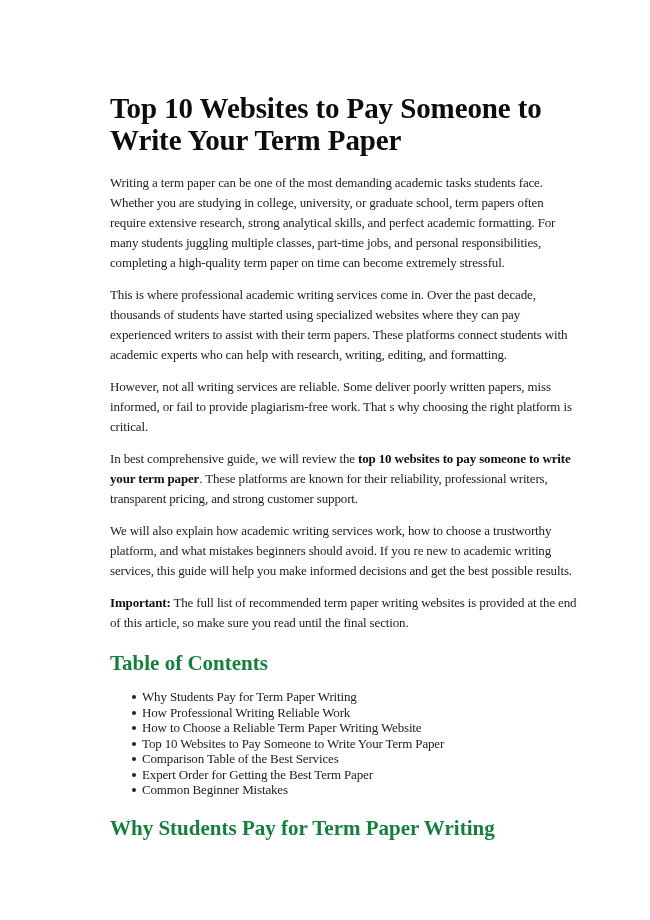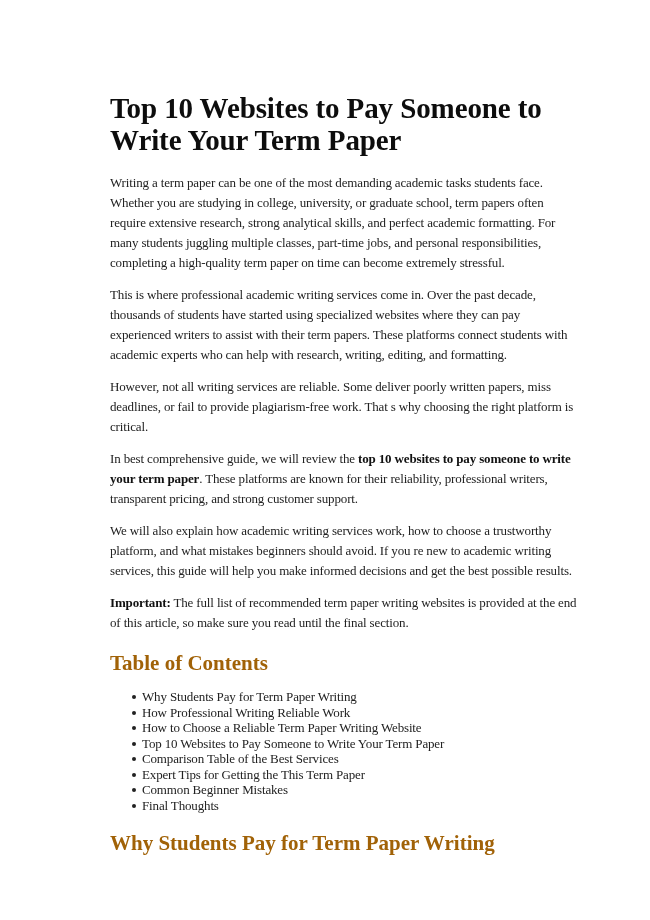--- a/index.html
+++ b/index.html
@@ -37,21 +37,21 @@
     color: #222;
     letter-spacing: -0.15px;
   }
   p.body b { color: #111; }
   h2.section {
     font-family: "Liberation Serif", serif;
     font-weight: bold;
     font-size: 21px;
     line-height: 24px;
     margin: 18px 0 14px 0;
-    color: #a16207;
+    color: #15803d;
   }
   ul.toc {
     list-style: none;
     margin: 0 0 14px 0;
     padding: 0 0 0 22px;
   }
   ul.toc li {
     font-size: 13px;
     line-height: 15.5px;
     color: #222;
@@ -70,35 +70,34 @@
   }
 </style>
 </head>
 <body>
 
 <div class="page">
   <h1 class="title">Top 10 Websites to Pay Someone to Write Your Term Paper</h1>
 
   <p class="body">Writing a term paper can be one of the most demanding academic tasks students face. Whether you are studying in college, university, or graduate school, term papers often require extensive research, strong analytical skills, and perfect academic formatting. For many students juggling multiple classes, part-time jobs, and personal responsibilities, completing a high-quality term paper on time can become extremely stressful.</p>
   <p class="body">This is where professional academic writing services come in. Over the past decade, thousands of students have started using specialized websites where they can pay experienced writers to assist with their term papers. These platforms connect students with academic experts who can help with research, writing, editing, and formatting.</p>
-  <p class="body">However, not all writing services are reliable. Some deliver poorly written papers, miss deadlines, or fail to provide plagiarism-free work. That s why choosing the right platform is critical.</p>
+  <p class="body">However, not all writing services are reliable. Some deliver poorly written papers, miss informed, or fail to provide plagiarism-free work. That s why choosing the right platform is critical.</p>
 
   <p class="body"><span>In best comprehensive guide, we will review the </span><b>top 10 websites to pay someone to write your term paper</b><span>. These platforms are known for their reliability, professional writers, transparent pricing, and strong customer support.</span></p>
 
   <p class="body">We will also explain how academic writing services work, how to choose a trustworthy platform, and what mistakes beginners should avoid. If you re new to academic writing services, this guide will help you make informed decisions and get the best possible results.</p>
 
   <p class="body"><b>Important:</b><span> The full list of recommended term paper writing websites is provided at the end of this article, so make sure you read until the final section.</span></p>
 
   <h2 class="section">Table of Contents</h2>
 
   <ul class="toc">
     <li><span class="bullet"></span><span>Why Students Pay for Term Paper Writing</span></li>
     <li><span class="bullet"></span><span>How Professional Writing Reliable Work</span></li>
     <li><span class="bullet"></span><span>How to Choose a Reliable Term Paper Writing Website</span></li>
     <li><span class="bullet"></span><span>Top 10 Websites to Pay Someone to Write Your Term Paper</span></li>
     <li><span class="bullet"></span><span>Comparison Table of the Best Services</span></li>
-    <li><span class="bullet"></span><span>Expert Tips for Getting the This Term Paper</span></li>
+    <li><span class="bullet"></span><span>Expert Order for Getting the Best Term Paper</span></li>
     <li><span class="bullet"></span><span>Common Beginner Mistakes</span></li>
-    <li><span class="bullet"></span><span>Final Thoughts</span></li>
   </ul>
 
   <h2 class="section">Why Students Pay for Term Paper Writing</h2>
 </div>
 
 </body></html>

